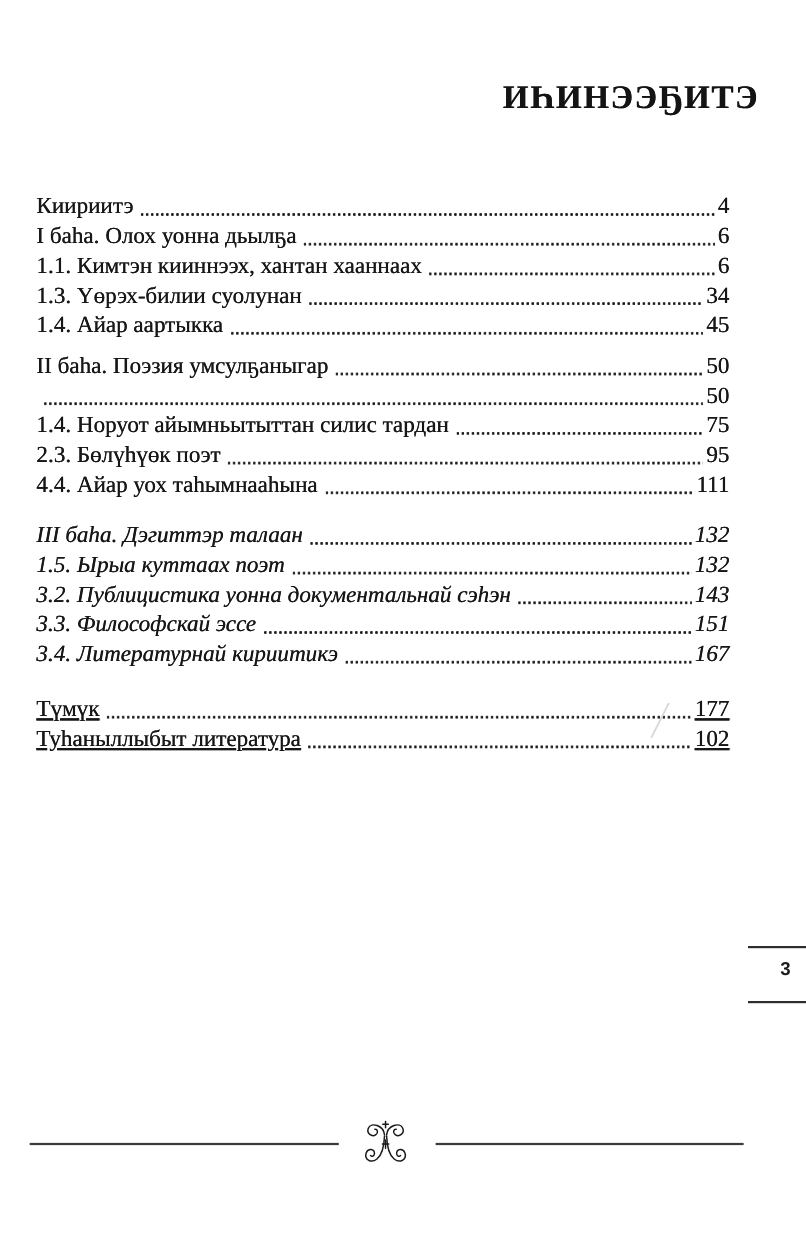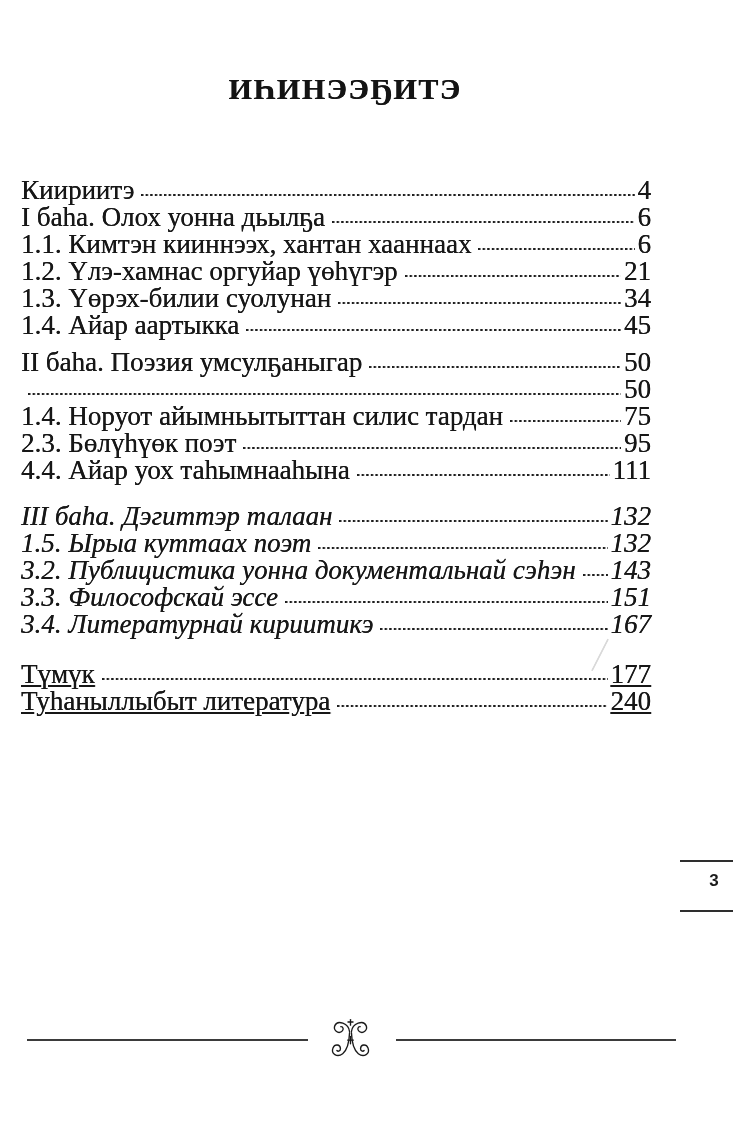--- a/index.html
+++ b/index.html
@@ -11,34 +11,34 @@
     font-family: "Liberation Serif", "DejaVu Serif", serif;
     color: #171717;
   }
   .sheet { position: absolute; inset: 0; }
 
   
   .title {
     position: absolute;
     left: 0; top: 72px; width: 690px;
     margin: 0;
-    text-align: center;
+    text-align: right;
     font-size: 30px;
     font-weight: 700;
     letter-spacing: 1.5px;
     color: #141414;
     text-shadow: 0.3px 0 0 currentColor;
   }
 
   
   .toc {
     position: absolute;
-    left: 21px; top: 175px;
+    left: 33px; top: 175px;
     width: 630px;
-    font-size: 27px;
+    font-size: 21px;
     text-align: right;
   }
   .toc-group { margin: 0; }
   .toc-group.g2 { margin-top: 10px; }
   .toc-group.g3 { margin-top: 19px; font-style: italic; }
   .toc-group.g4 { margin-top: 23px; text-decoration: underline; }
   .toc-row {
     display: flex;
     align-items: baseline;
     height: 27px;
@@ -124,25 +124,20 @@
     <span class="dots"></span>
     <span class="pg">6</span>
   </div>
 
   <div class="toc-row">
     <span class="lbl">1.1. Кимтэн кииннээх, хантан хааннаах</span>
     <span class="dots"></span>
     <span class="pg">6</span>
   </div>
 
-  <div class="toc-row">
-    <span class="lbl">1.2. Үлэ-хамнас оргуйар үөһүгэр</span>
-    <span class="dots"></span>
-    <span class="pg">21</span>
-  </div>
 
   <div class="toc-row">
     <span class="lbl">1.3. Үөрэх-билии суолунан</span>
     <span class="dots"></span>
     <span class="pg">34</span>
   </div>
 
   <div class="toc-row">
     <span class="lbl">1.4. Айар аартыкка</span>
     <span class="dots"></span>
@@ -213,21 +208,21 @@
     <div class="toc-group g4">
   <div class="toc-row">
     <span class="lbl">Түмүк</span>
     <span class="dots"></span>
     <span class="pg">177</span>
   </div>
 
   <div class="toc-row">
     <span class="lbl">Туһаныллыбыт литература</span>
     <span class="dots"></span>
-    <span class="pg">240</span>
+    <span class="pg">102</span>
   </div>
 </div>
   </div>
 
   <div class="stray-mark"></div>
 
   <div class="marker-rule top"></div>
   <div class="marker-num">3</div>
   <div class="marker-rule bottom"></div>
 

